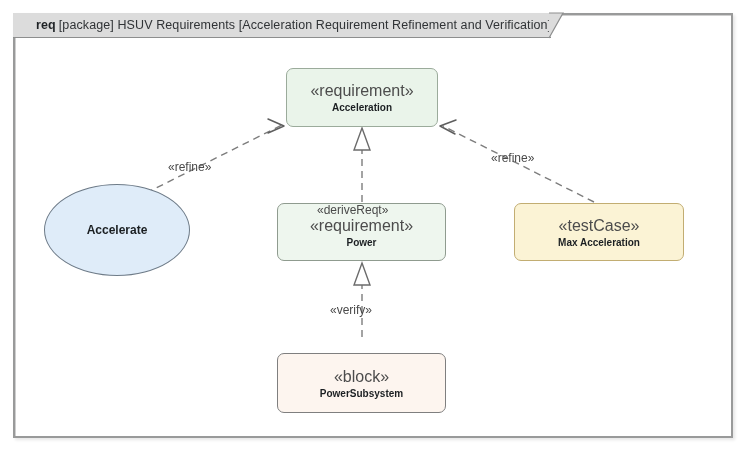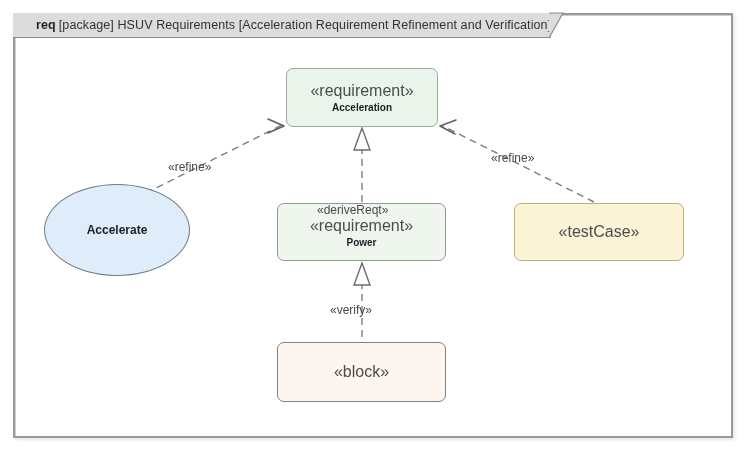--- a/index.html
+++ b/index.html
@@ -113,21 +113,21 @@
     left: 277px; top: 203px; width: 169px; height: 58px;
     background: #eef6ee;
     border: 1.4px solid #8f9b8f;
   }
   #node-maxacceleration {
     left: 514px; top: 203px; width: 170px; height: 58px;
     background: #fbf3d5;
     border: 1.4px solid #c2ad72;
   }
   #node-powersubsystem {
-    left: 277px; top: 342px; width: 169px; height: 60px;
+    left: 277px; top: 353px; width: 169px; height: 60px;
     background: #fdf5ef;
     border: 1.4px solid #7f7f7f;
   }
 
   #node-accelerate {
     position: absolute;
     left: 44px; top: 184px; width: 146px; height: 92px;
     box-sizing: border-box;
     border-radius: 50%;
     background: #dfecf9;
@@ -194,24 +194,26 @@
     <span class="nm">Acceleration</span>
   </div>
 
   <div class="node" id="node-power">
     <span class="stereo">«requirement»</span>
     <span class="nm">Power</span>
   </div>
 
   <div class="node" id="node-maxacceleration">
     <span class="stereo">«testCase»</span>
+    <span class="nm">Max Acceleration</span>
   </div>
 
   <div class="node" id="node-powersubsystem">
     <span class="stereo">«block»</span>
+    <span class="nm">PowerSubsystem</span>
   </div>
 
   <div id="node-accelerate">
     <span class="nm">Accelerate</span>
   </div>
 
   <span class="edge-label" id="label-refine">«refine»</span>
   <span class="edge-label" id="label-derivereqt">«deriveReqt»</span>
   <span class="edge-label" id="label-verify">«refine»</span>
   <span class="edge-label" id="label-satisfy">«verify»</span>

